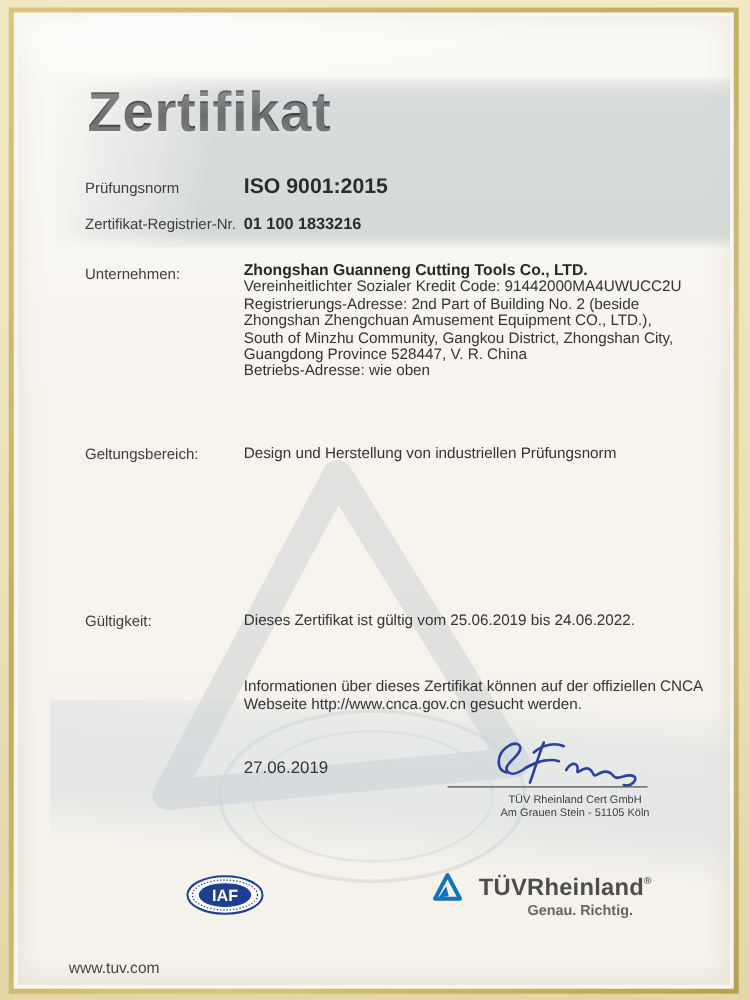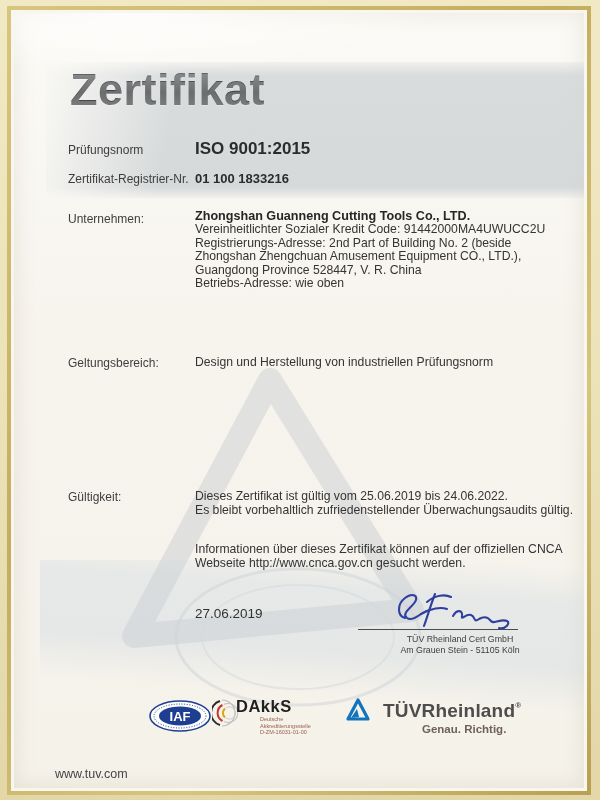--- a/index.html
+++ b/index.html
@@ -79,32 +79,32 @@
 
   <div class="c lbl" style="top:172px">Zertifikat-Registrier-Nr.</div>
   <div class="c val-reg">01 100 1833216</div>
 
   <div class="c lbl" style="top:212px">Unternehmen:</div>
   <div class="c block" style="top:210px">
     <div class="bold-name">Zhongshan Guanneng Cutting Tools Co., LTD.</div>
     <div>Vereinheitlichter Sozialer Kredit Code: 91442000MA4UWUCC2U</div>
     <div>Registrierungs-Adresse: 2nd Part of Building No. 2 (beside</div>
     <div>Zhongshan Zhengchuan Amusement Equipment CO., LTD.),</div>
+    <div>South of Minzhu Community, Gangkou District, Zhongshan City,</div>
     <div>Guangdong Province 528447, V. R. China</div>
     <div>Betriebs-Adresse: wie oben</div>
   </div>
 
   <div class="c lbl" style="top:356px">Geltungsbereich:</div>
   <div class="c block" style="top:356px">Design und Herstellung von industriellen Prüfungsnorm</div>
 
 
   <div class="c lbl" style="top:490px">Gültigkeit:</div>
   <div class="c block para" style="top:489px">
     <div>Dieses Zertifikat ist gültig vom 25.06.2019 bis 24.06.2022.</div>
-    <div>Es bleibt vorbehaltlich zufriedenstellender Überwachungsaudits gültig.</div>
   </div>
 
   <div class="c block para" style="top:542px">Informationen über dieses Zertifikat können auf der offiziellen CNCA Webseite http://www.cnca.gov.cn gesucht werden.</div>
 
   <div class="c date">27.06.2019</div>
 
   <svg class="c sig" width="124" height="44" viewBox="0 0 124 44">
     <g fill="none" stroke="#2e3f9f" stroke-width="2.1" stroke-linecap="round">
       <path d="M14 30 C6 28 6 16 14 10 C22 4 28 8 24 14 C20 20 10 26 16 30 C20 33 26 29 30 26"></path>
       <path d="M44 6 C40 16 36 30 33 38"></path>
@@ -121,38 +121,20 @@
 
   <div class="c site">www.tuv.com</div>
 
   <svg class="c iaf" width="64" height="34" viewBox="0 0 64 34">
     <ellipse cx="32" cy="17" rx="30" ry="15" fill="#fdfdfd" stroke="#1d3e91" stroke-width="1.6"></ellipse>
     <ellipse cx="32" cy="17" rx="26" ry="12" fill="none" stroke="#1d3e91" stroke-width="1" stroke-dasharray="1,1.6"></ellipse>
     <ellipse cx="32" cy="17" rx="21" ry="9.5" fill="#1d3e91"></ellipse>
     <text x="32" y="21.5" text-anchor="middle" font-family="Liberation Sans, sans-serif" font-size="13" font-weight="bold" fill="#ffffff">IAF</text>
   </svg>
 
-  <div class="c dakks">
-    <svg width="30" height="34" viewBox="0 0 30 34" style="position:absolute;left:0;top:0;">
-      <g fill="none">
-        <path d="M8 5 A 12.5 12.5 0 0 0 8 29" stroke="#2a2a2a" stroke-width="2"></path>
-        <path d="M10.5 9 A 9 9 0 0 0 10.5 25" stroke="#c03a30" stroke-width="2"></path>
-        <path d="M13 12.5 A 5.8 5.8 0 0 0 13 21.5" stroke="#dba412" stroke-width="2"></path>
-        <path d="M10 4 A 13 13 0 1 1 10 30" stroke="#bdbdbd" stroke-width="1.2"></path>
-        <path d="M12 8.5 A 9.5 9.5 0 1 1 12 25.5" stroke="#c4c4c4" stroke-width="1.1"></path>
-        <path d="M14 12 A 6 6 0 1 1 14 22" stroke="#cccccc" stroke-width="1"></path>
-      </g>
-    </svg>
-    <span class="dakks-word">DAkkS</span>
-    <div class="dakks-sub">
-      <div>Deutsche</div>
-      <div>Akkreditierungsstelle</div>
-      <div>D-ZM-16031-01-00</div>
-    </div>
-  </div>
 
   <svg class="c tuvtri" width="26" height="26" viewBox="0 0 26 26">
     <path d="M13 3 L23 22 L3 22 Z" fill="none" stroke="#1274bc" stroke-width="3.2" stroke-linejoin="round"></path>
     <path d="M6 21 L12 12 L14 20 Z" fill="#1274bc"></path>
   </svg>
   <div class="c brand"><span>TÜVRheinland</span><sup>®</sup></div>
   <div class="c slogan">Genau. Richtig.</div>
 </div>
 
 </body></html>

